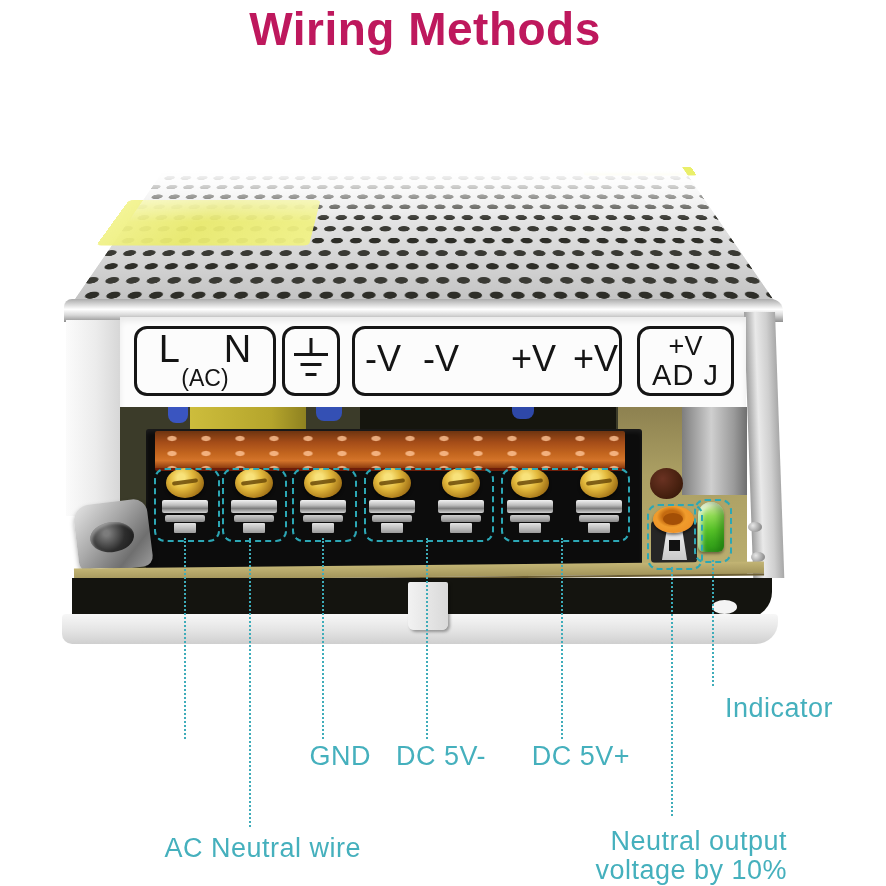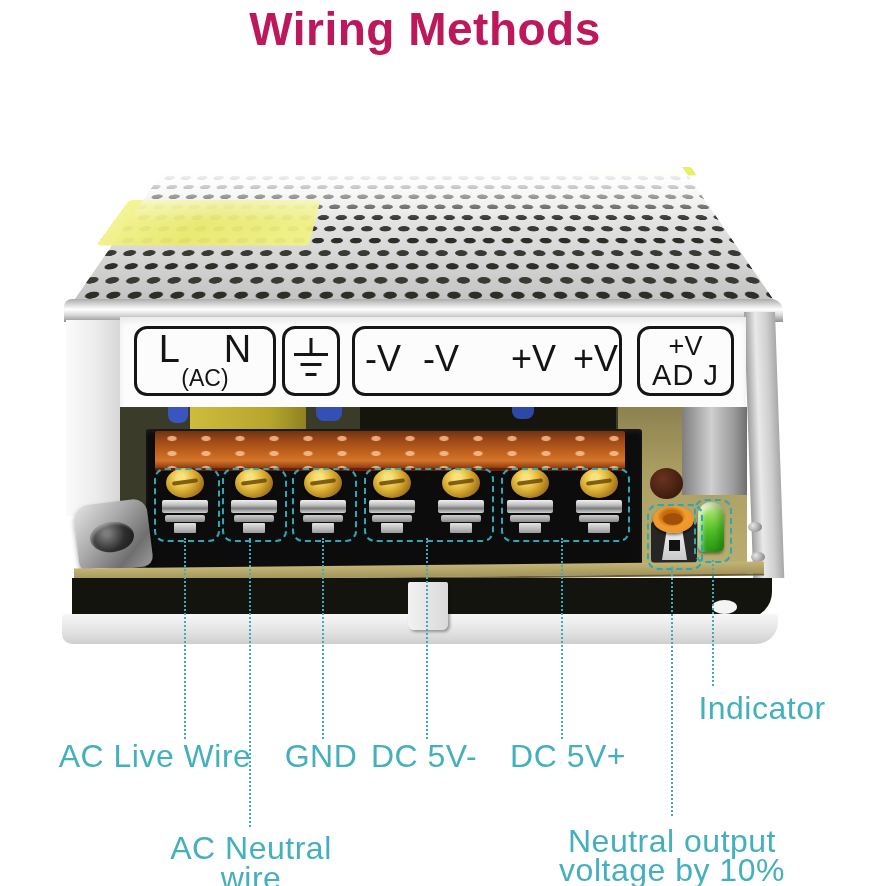--- a/index.html
+++ b/index.html
@@ -169,22 +169,22 @@
   .db-pot{ left:647px; top:504px; width:52px; height:62px; }
   .db-led{ left:694px; top:499px; width:34px; height:60px; }
   .leader{ position:absolute; width:0; border-left:2px dotted #3facb9; }
   .ld1{ left:184px; top:538px; height:201px; }
   .ld2{ left:249px; top:538px; height:289px; }
   .ld3{ left:322px; top:538px; height:201px; }
   .ld4{ left:426px; top:538px; height:201px; }
   .ld5{ left:561px; top:538px; height:201px; }
   .ld6{ left:671px; top:567px; height:249px; }
   .ld7{ left:712px; top:560px; height:126px; }
-  .callout{ position:absolute; color:#45b0bd; font-size:32px; letter-spacing:.5px;
-    text-align:center; line-height:30px; }
+  .callout{ position:absolute; color:#45b0bd; font-size:27px; letter-spacing:.5px;
+    text-align:right; line-height:30px; }
   .co-ac-live{ left:58px; top:741px; width:194px; }
   .co-gnd{ left:271px; top:741px; width:100px; }
   .co-dc-minus{ left:362px; top:741px; width:124px; }
   .co-dc-plus{ left:506px; top:741px; width:124px; }
   .co-indicator{ left:691px; top:691px; width:142px; line-height:35px; }
   .co-ac-neutral{ left:141px; top:833px; width:220px; }
   .co-adjust{ left:557px; top:827px; width:230px; line-height:29px; }
 </style>
 </head>
 <body>
@@ -331,21 +331,20 @@
   <div class="dash-box db-led"></div>
 
   <div class="leader ld1"></div>
   <div class="leader ld2"></div>
   <div class="leader ld3"></div>
   <div class="leader ld4"></div>
   <div class="leader ld5"></div>
   <div class="leader ld6"></div>
   <div class="leader ld7"></div>
 
-  <div class="callout co-ac-live">AC Live Wire</div>
   <div class="callout co-gnd">GND</div>
   <div class="callout co-dc-minus">DC 5V-</div>
   <div class="callout co-dc-plus">DC 5V+</div>
   <div class="callout co-indicator">
     <div>Indicator</div>
   </div>
   <div class="callout co-ac-neutral">AC Neutral wire</div>
   <div class="callout co-adjust">
     <div>Neutral output</div>
     <div>voltage by 10%</div>

